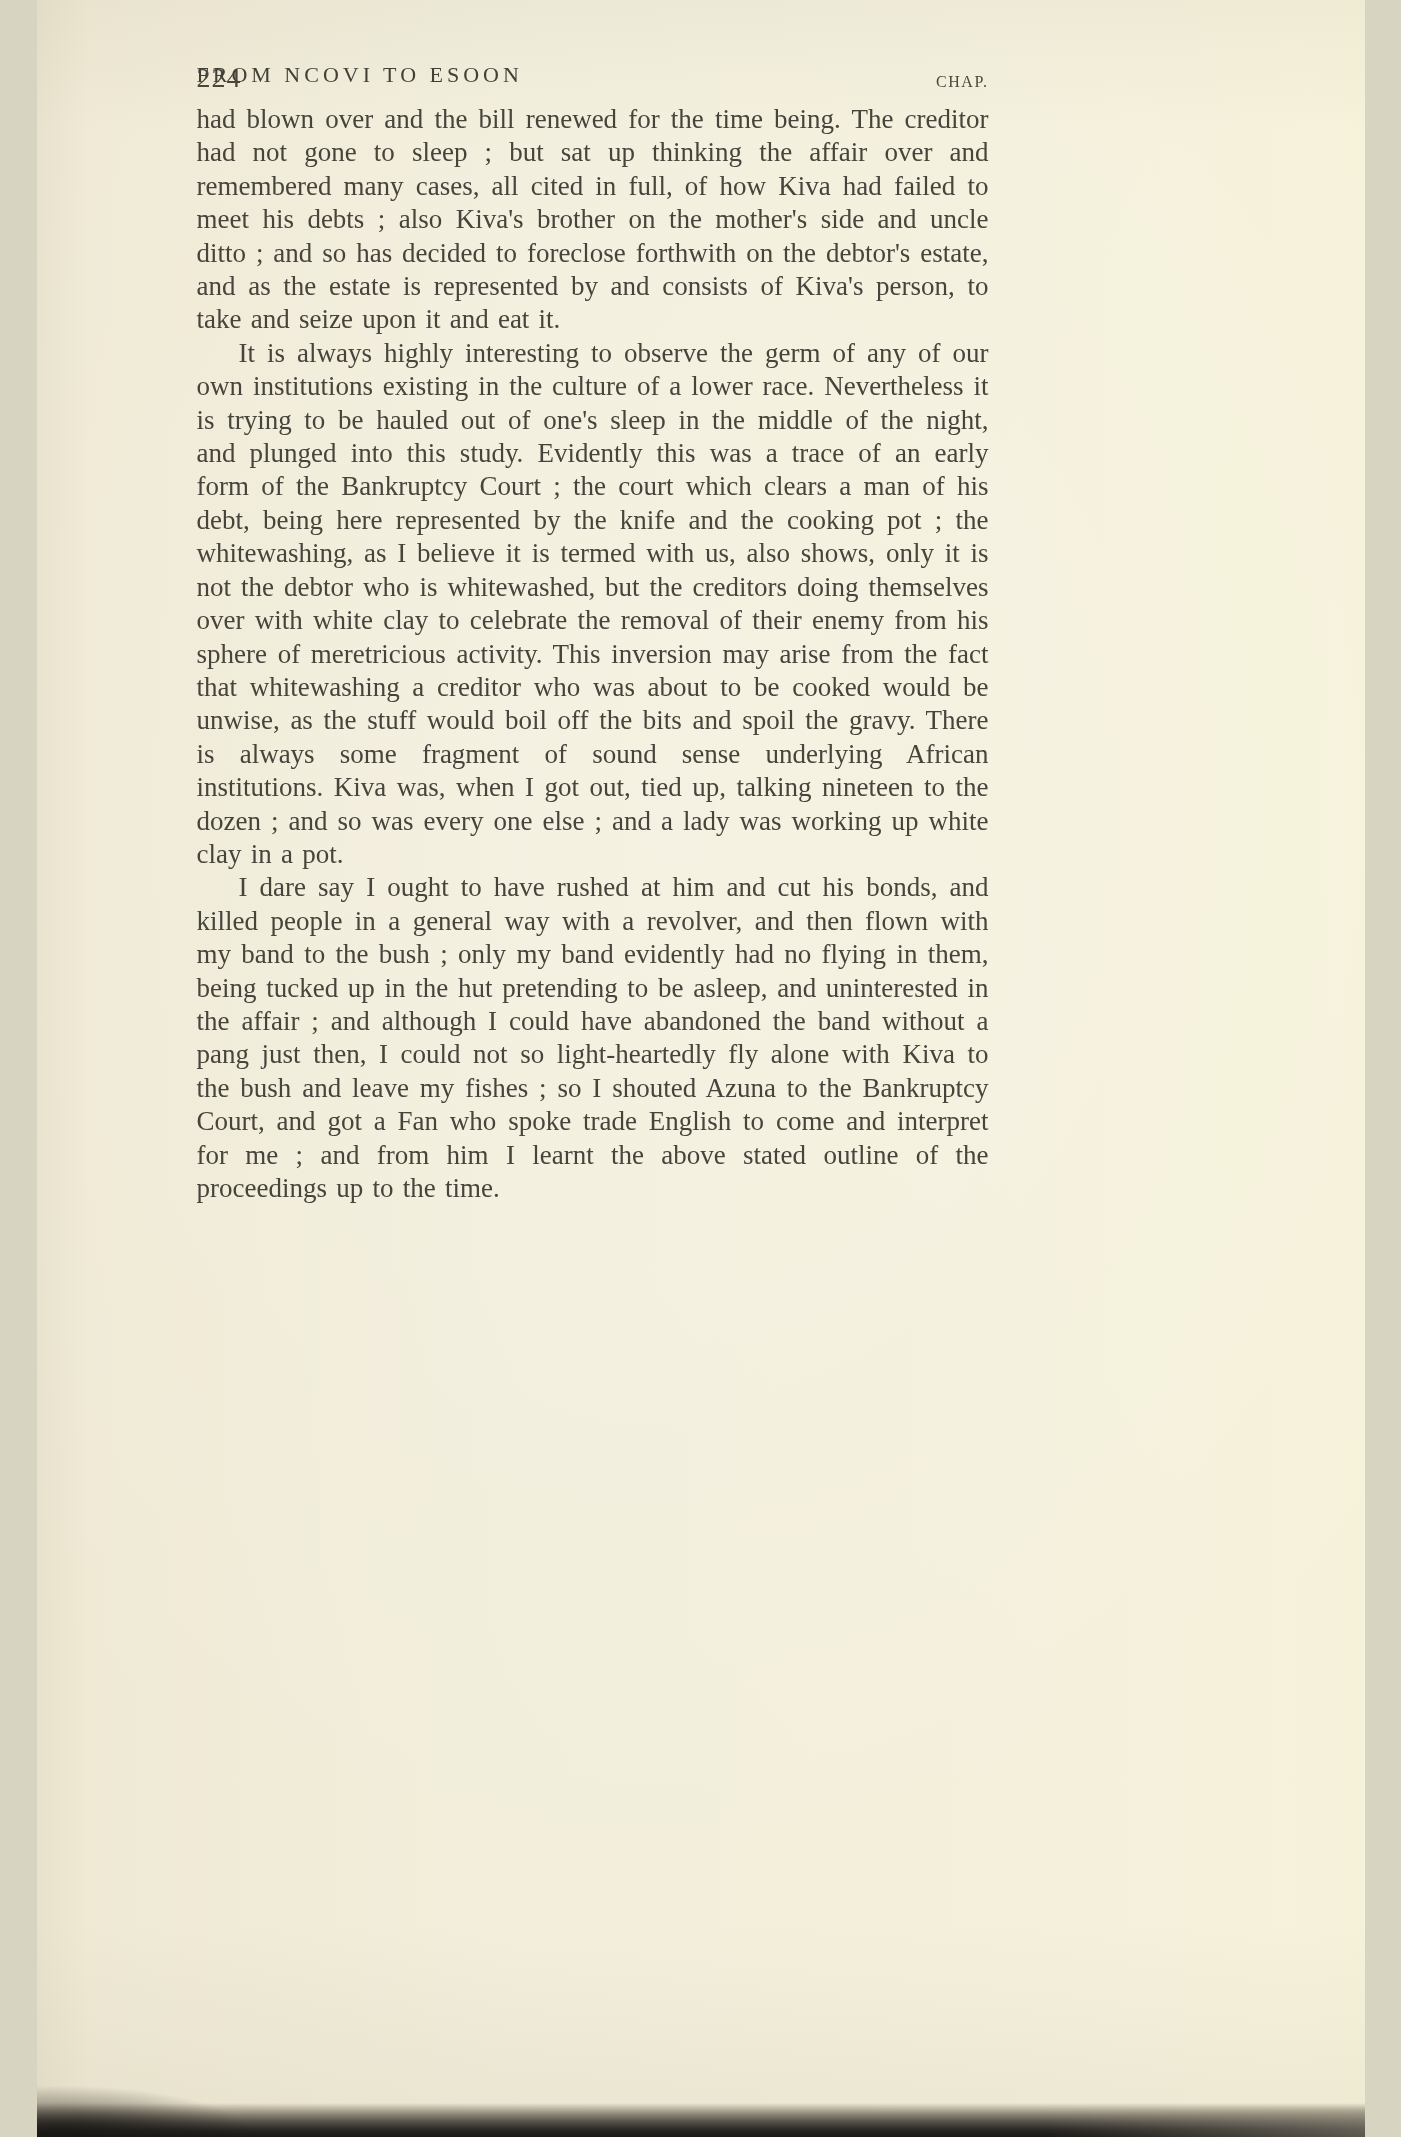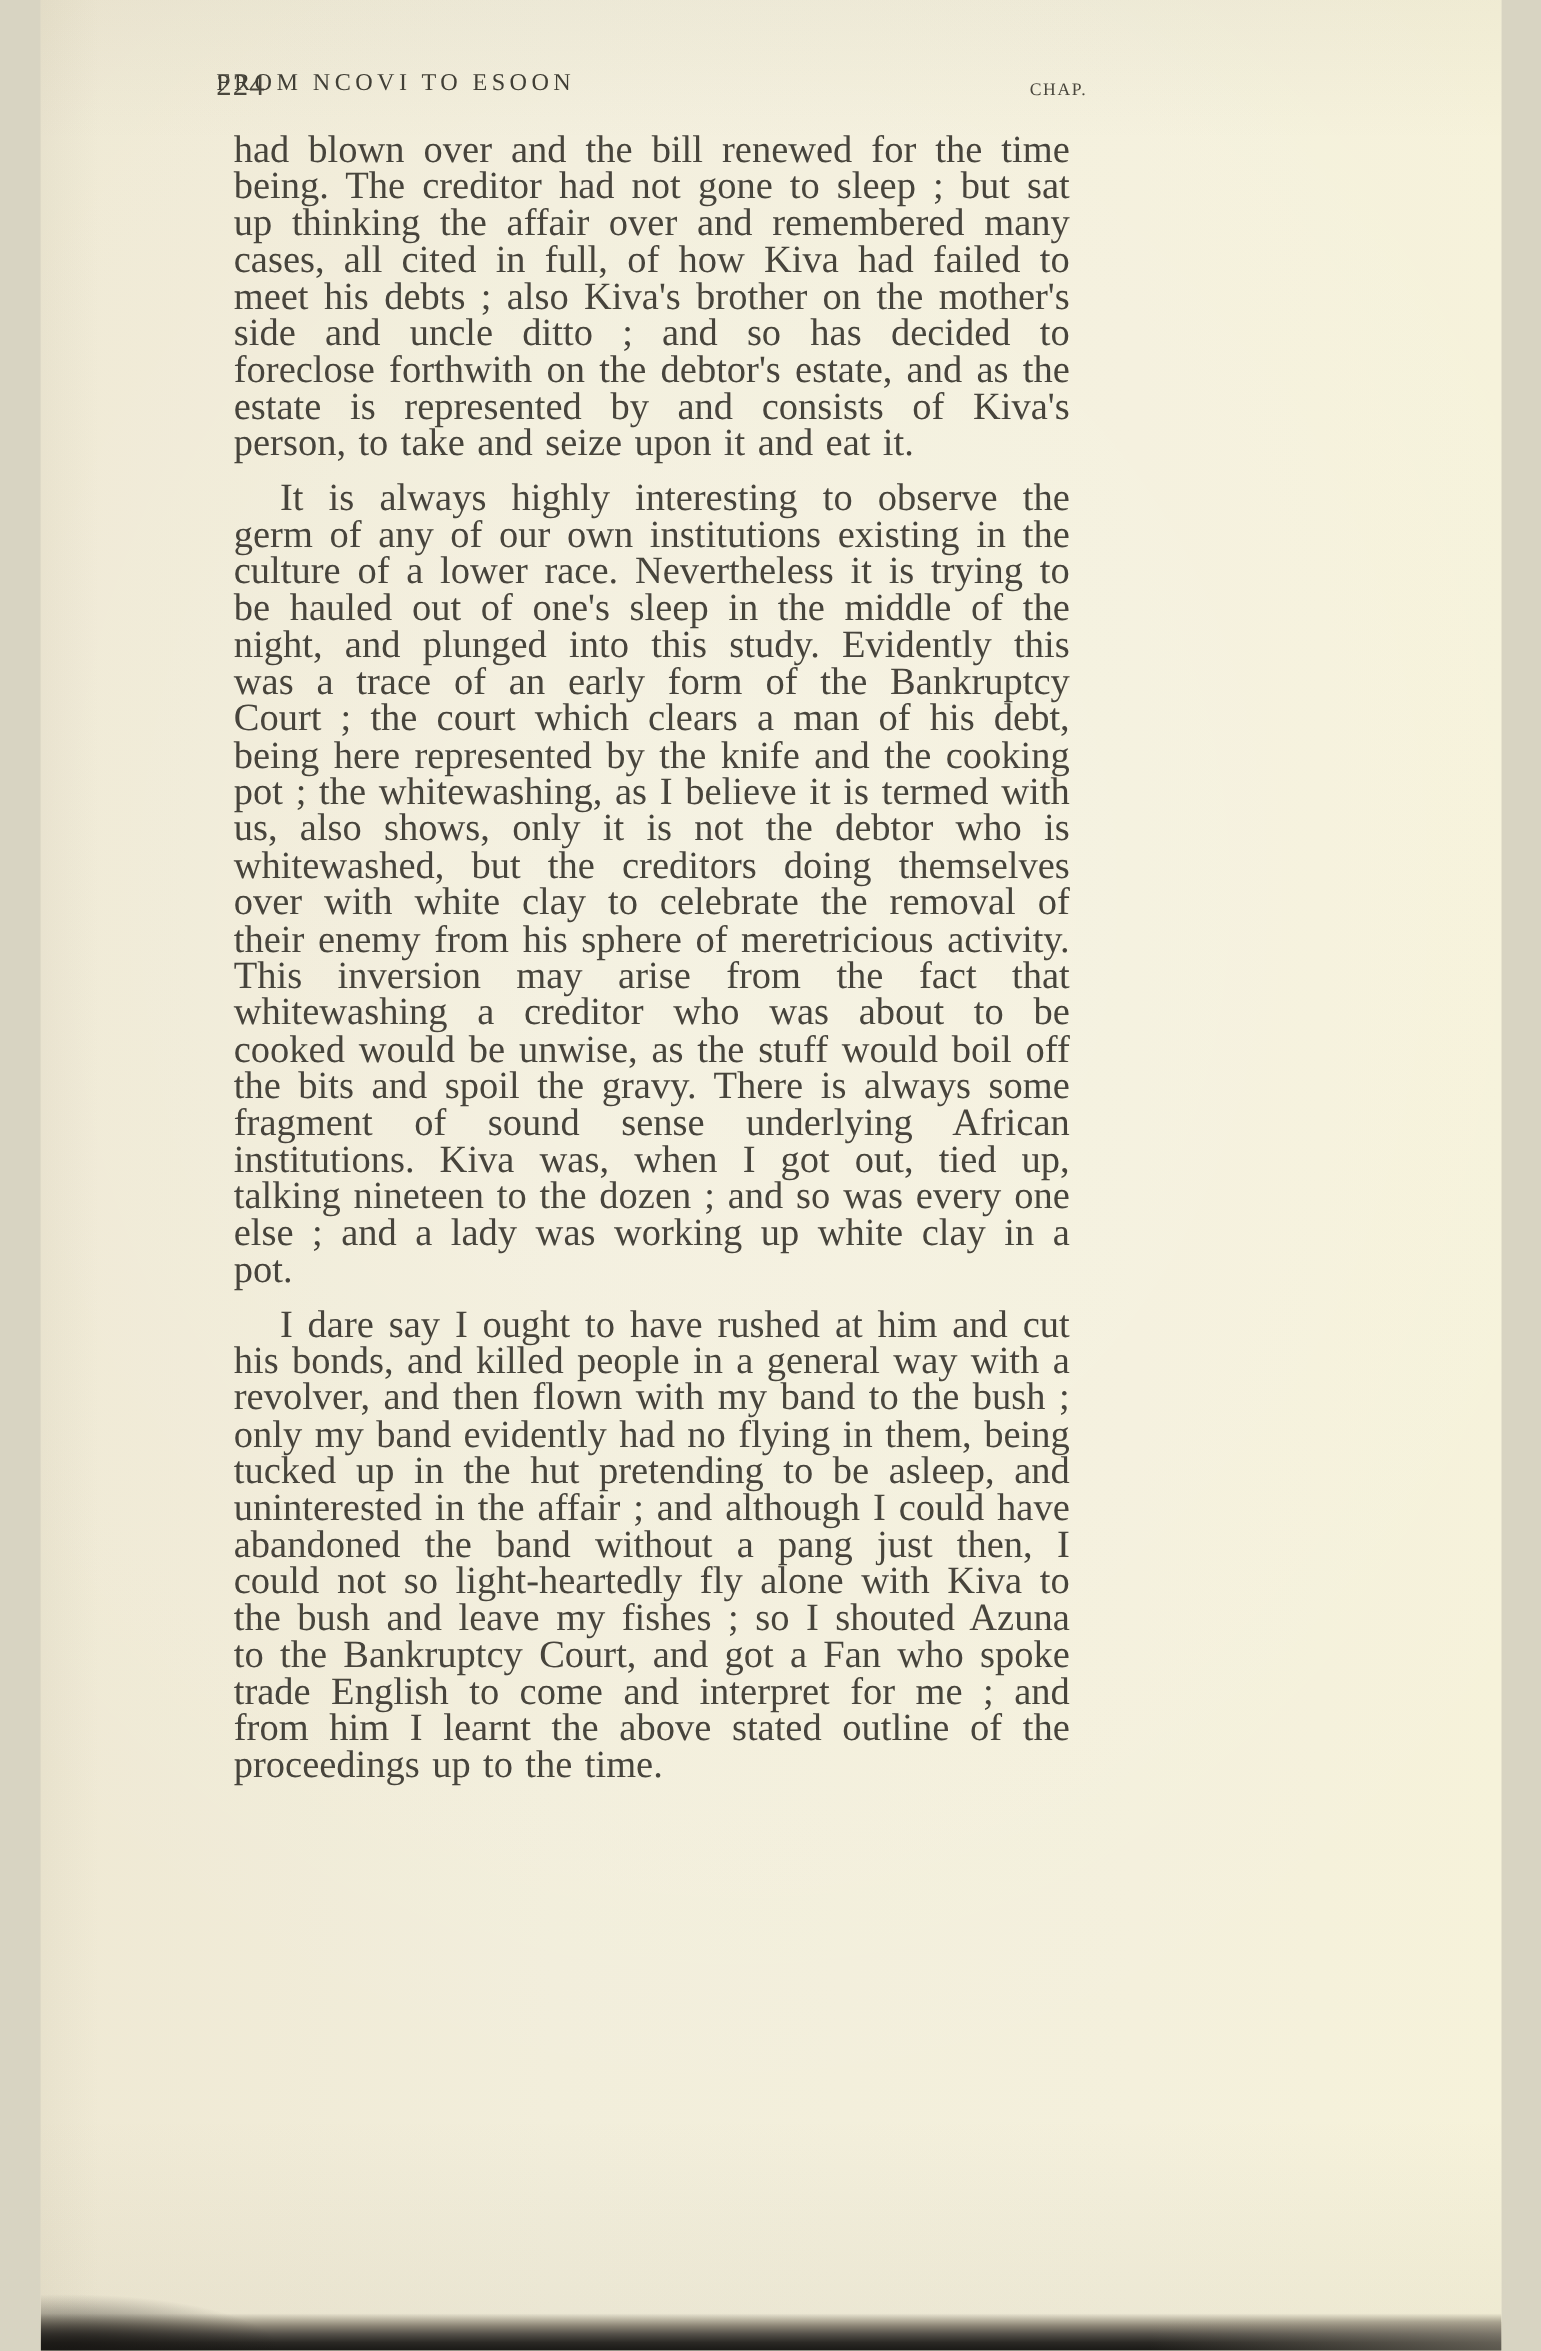--- a/index.html
+++ b/index.html
@@ -61,22 +61,22 @@
     color: #4a473d;
     flex: 0 0 auto;
   }
   .body-text {
     position: absolute;
     top: 103px;
     left: 160px;
     width: 792px;
   }
   .body-text p {
-    margin: 16px;
-    font-size: 35px;
+    margin: 0;
+    font-size: 27px;
     line-height: 33.4px;
     text-align: justify;
     word-spacing: 2.5px;
     color: #47443c;
   }
   .body-text p.indented {
     text-indent: 42px;
   }
   
   .scan-bottom-edge {

